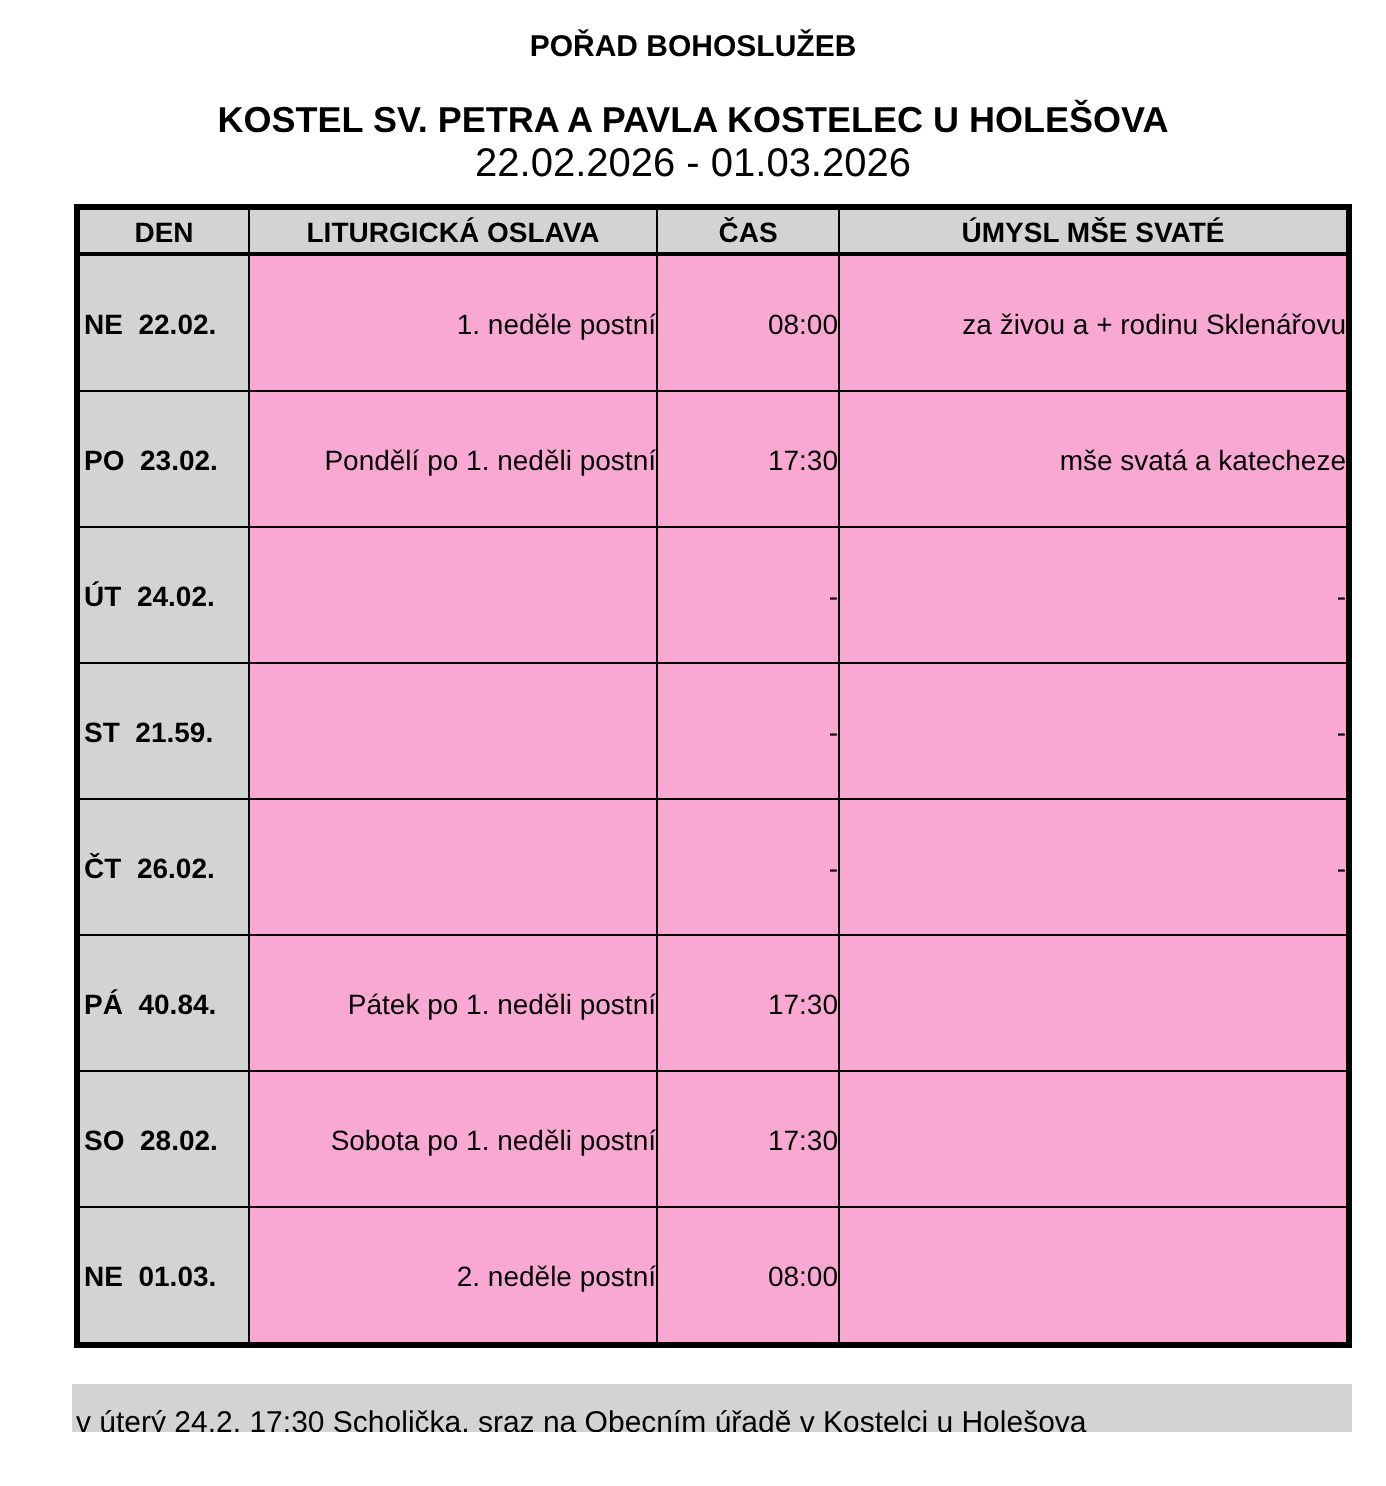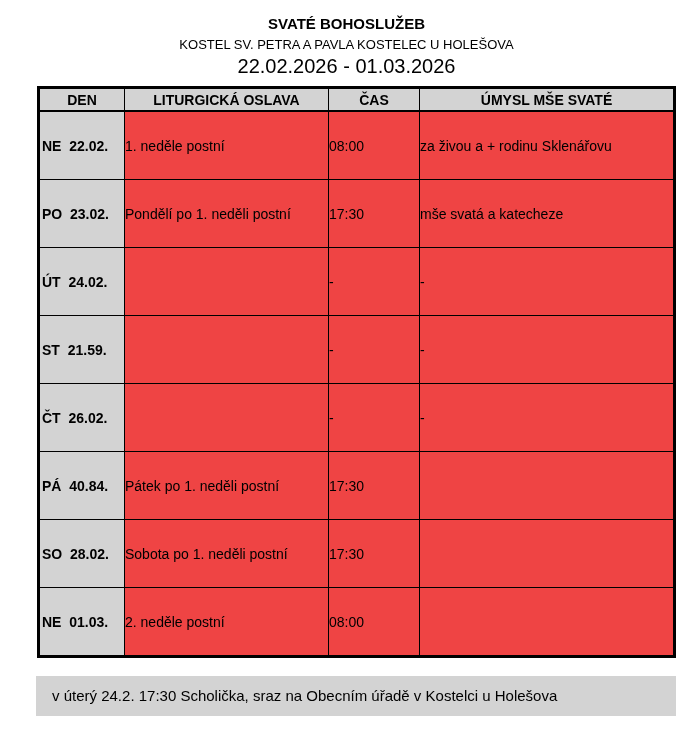--- a/index.html
+++ b/index.html
@@ -19,23 +19,24 @@
   .title-block {
     text-align: center;
     padding-top: 13px;
   }
   .doc-title {
     font-size: 15px;
     font-weight: bold;
     line-height: 21px;
   }
   .doc-subtitle {
-    font-size: 13px;
-    font-weight: normal;
+    font-size: 18px;
+    font-weight: bold;
     line-height: 21px;
+    margin-top: 16px;
   }
   .doc-daterange {
     font-size: 20px;
     line-height: 22px;
   }
   table.schedule {
     border-collapse: collapse;
     table-layout: fixed;
     margin: 9px 0 0 37px;
     width: 636px;
@@ -51,51 +52,51 @@
   table.schedule th {
     background: #d3d3d3;
     font-weight: bold;
     height: 21px;
     text-align: center;
     border-bottom: 2px solid #000000;
     margin-left: 14px;
   }
   table.schedule td {
     height: 67px;
-    text-align: left;
+    text-align: right;
     vertical-align: middle;
-    background: #ef4444;
+    background: #f9a8d4;
   }
   table.schedule td.day-cell {
     background: #d3d3d3;
     font-weight: bold;
     text-align: left;
     padding-left: 2px;
     white-space: pre;
   }
   .footer-note {
     box-sizing: border-box;
     margin: 18px 0 0 36px;
     width: 640px;
-    height: 40px;
+    height: 24px;
     background: #d3d3d3;
     font-size: 15px;
     line-height: 40px;
-    padding-left: 16px;
+    padding-left: 2px;
     white-space: nowrap;
     overflow: hidden;
   }
 </style>
 </head>
 <body>
 
 <div class="page">
 
   <div class="title-block">
-    <div class="doc-title">SVATÉ BOHOSLUŽEB</div>
+    <div class="doc-title">POŘAD BOHOSLUŽEB</div>
     <div class="doc-subtitle">KOSTEL SV. PETRA A PAVLA KOSTELEC U HOLEŠOVA</div>
     <div class="doc-daterange">22.02.2026 - 01.03.2026</div>
   </div>
 
   <table class="schedule">
     <colgroup>
       <col style="width:86px">
       <col style="width:204px">
       <col style="width:91px">
       <col style="width:255px">

